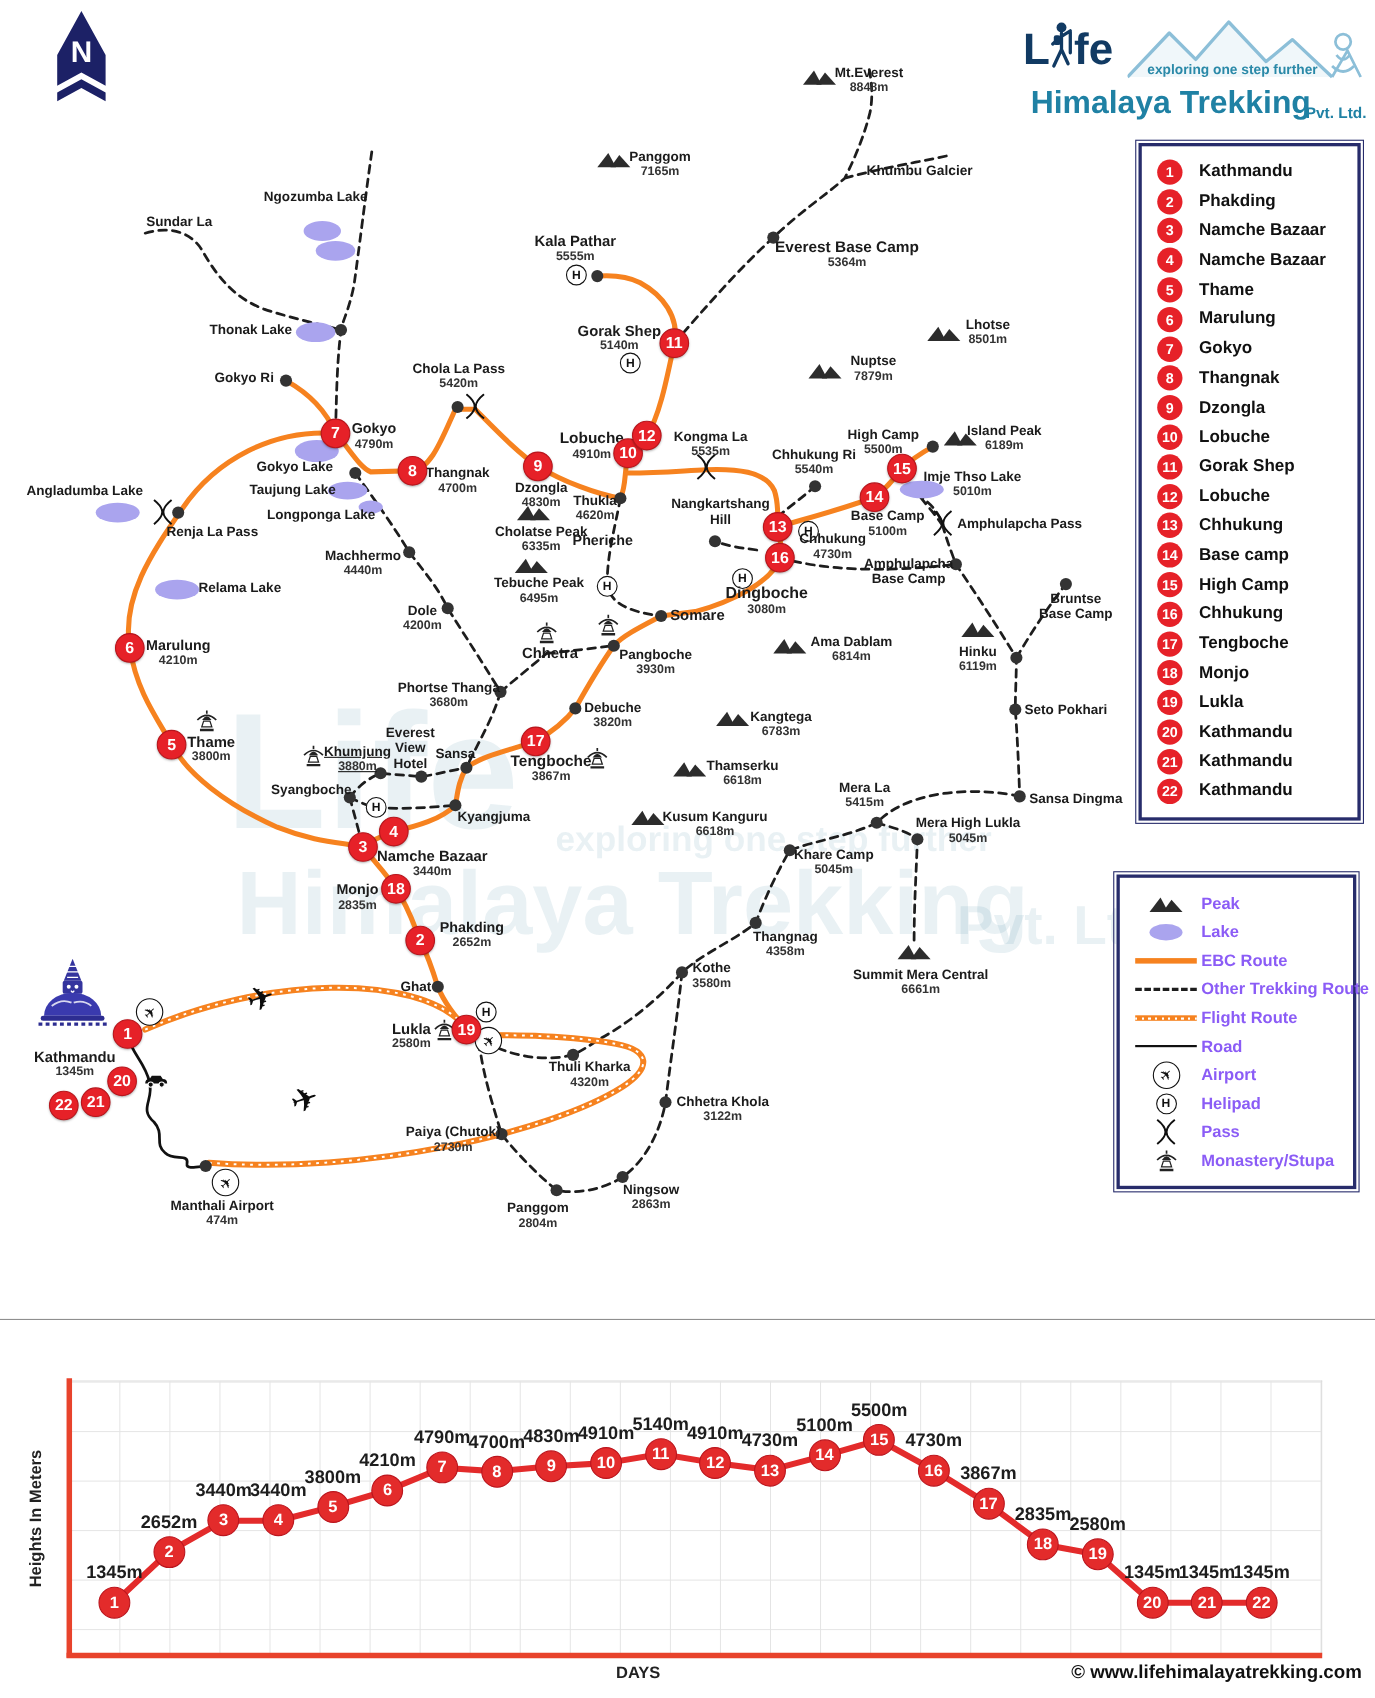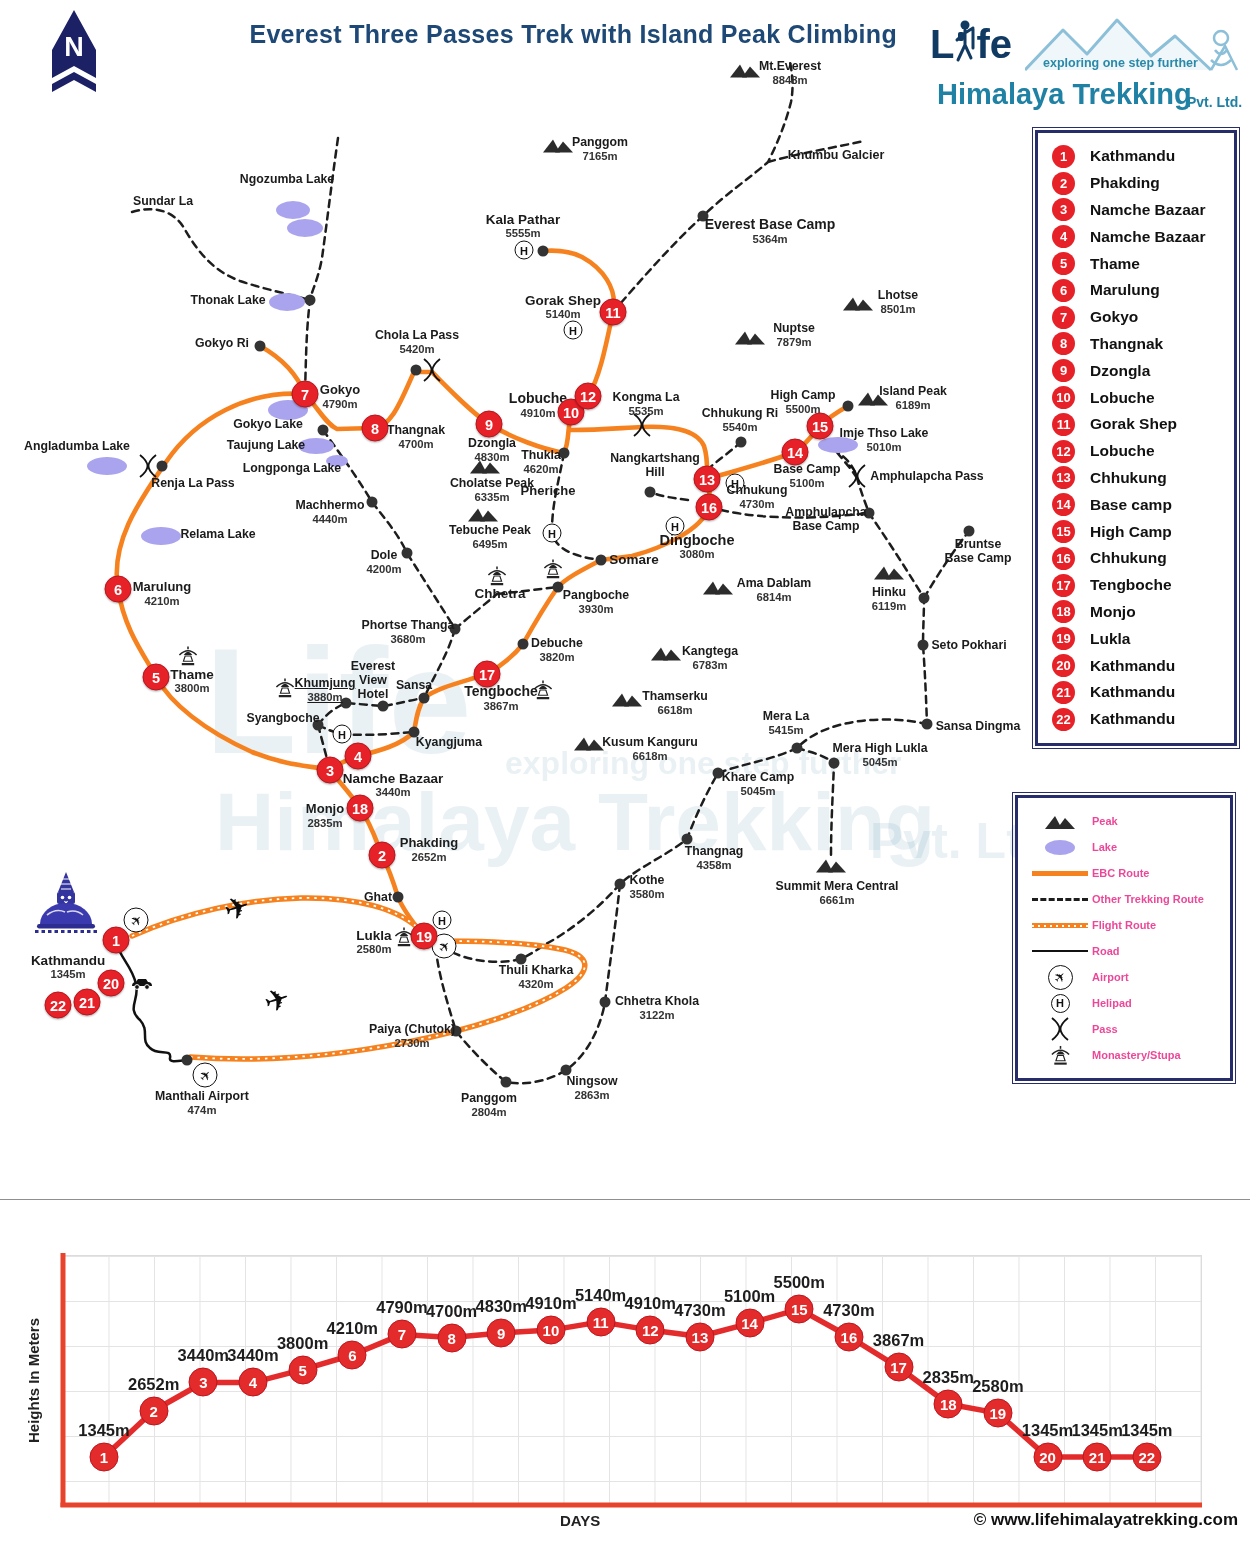--- a/index.html
+++ b/index.html
@@ -29,21 +29,21 @@
     border:3px solid #272c6b;outline:1px solid #272c6b;outline-offset:2px;padding:10px 0 10px 14px;}
   .itin-row{display:flex;align-items:center;height:26.8px;}
   .itin-num{width:23px;height:23px;border-radius:50%;background:#e62128;color:#fff;font-size:13px;
     font-weight:700;display:flex;align-items:center;justify-content:center;flex:0 0 23px;}
   .itin-label{margin-left:15px;font-size:15.5px;font-weight:700;color:#111;white-space:nowrap;}
   
   #maplegend{position:absolute;left:1015px;top:795px;width:218px;z-index:6;background:#fff;
     border:3px solid #272c6b;outline:1px solid #272c6b;outline-offset:2px;padding:10px 6px 10px 10px;}
   .ml-row{display:flex;align-items:center;height:26px;}
   .ml-icon{width:64px;display:flex;align-items:center;justify-content:center;flex:0 0 64px;}
-  .ml-label{font-size:11px;font-weight:600;color:#ec4899;white-space:nowrap;}
+  .ml-label{font-size:15px;font-weight:600;color:#8b5cf6;white-space:nowrap;}
   .line-sample{display:inline-block;width:56px;}
   .line-sample.ebc{height:5px;background:#f6821f;}
   .line-sample.trek{height:0;border-top:3px dashed #1d1d1d;}
   .line-sample.flight{height:5px;background:#f6821f;
     background-image:repeating-linear-gradient(90deg,#fff 0 2px,transparent 2px 6px);background-position:0 2px;background-size:100% 2px;background-repeat:no-repeat;}
   .line-sample.road{height:2.5px;background:#111;}
   .lake-ellipse{display:inline-block;width:30px;height:15px;border-radius:50%;background:#aaa4ee;}
   
   .ic{position:absolute;transform:translate(-50%,-50%);}
   .dot{width:11px;height:11px;border-radius:50%;background:#333;}
@@ -552,21 +552,20 @@
       <div class="stop" style="left: 820px; top: 426px;">15</div>
       <div class="stop" style="left: 709px; top: 507px;">16</div>
       <div class="stop" style="left: 487px; top: 674px;">17</div>
       <div class="stop" style="left: 360px; top: 808px;">18</div>
       <div class="stop" style="left: 424px; top: 936px;">19</div>
       <div class="stop" style="left: 111px; top: 983px;">20</div>
       <div class="stop" style="left: 87px; top: 1002px;">21</div>
       <div class="stop" style="left: 58px; top: 1005px;">22</div>
     </div>
 
-  <div class="page-title">Everest Three Passes Trek with Island Peak Climbing</div>
 
   <div id="north">
     <svg width="56" height="100" viewBox="0 0 56 100">
       <polygon points="28,2 50,42 50,70 28,58 6,70 6,42" fill="#1c2166"></polygon>
       <text x="28" y="48" text-anchor="middle" font-size="27" font-weight="bold" fill="#fff" font-family="Liberation Sans, sans-serif">N</text>
       <polygon points="6,76 28,64 50,76 50,84 28,72 6,84" fill="#1c2166"></polygon>
     </svg>
   </div>
 
   <div id="logo">

